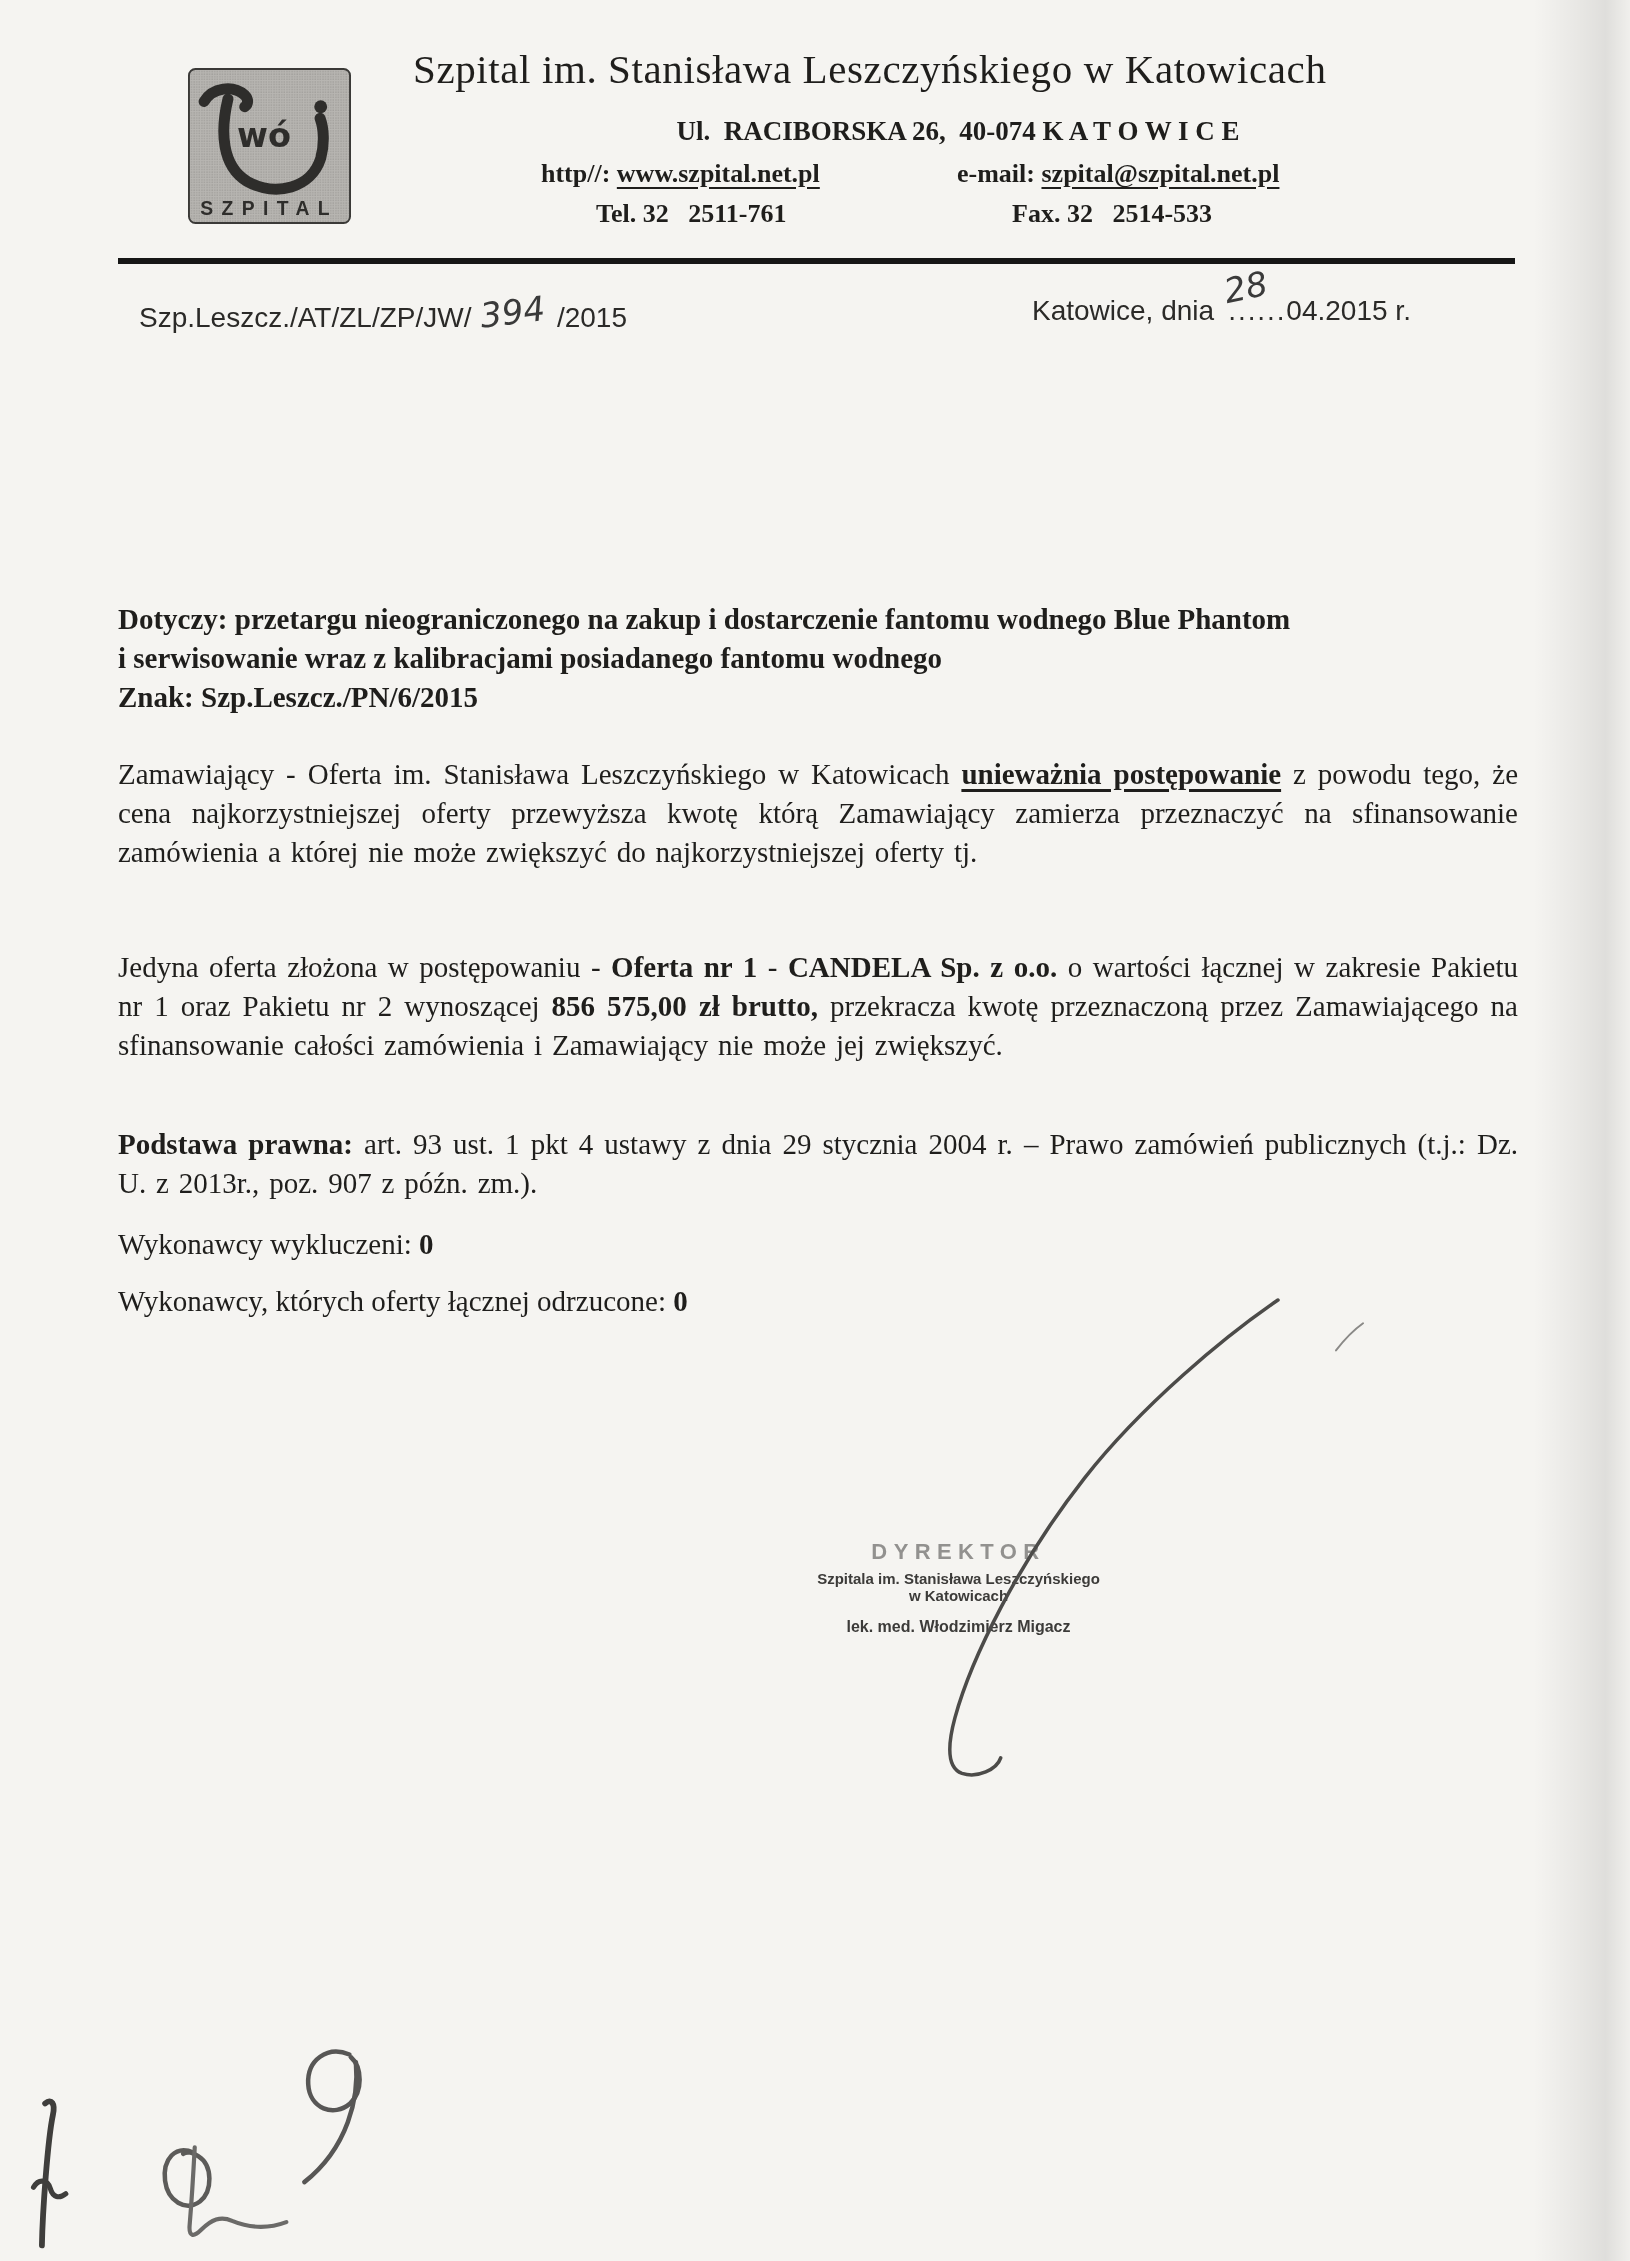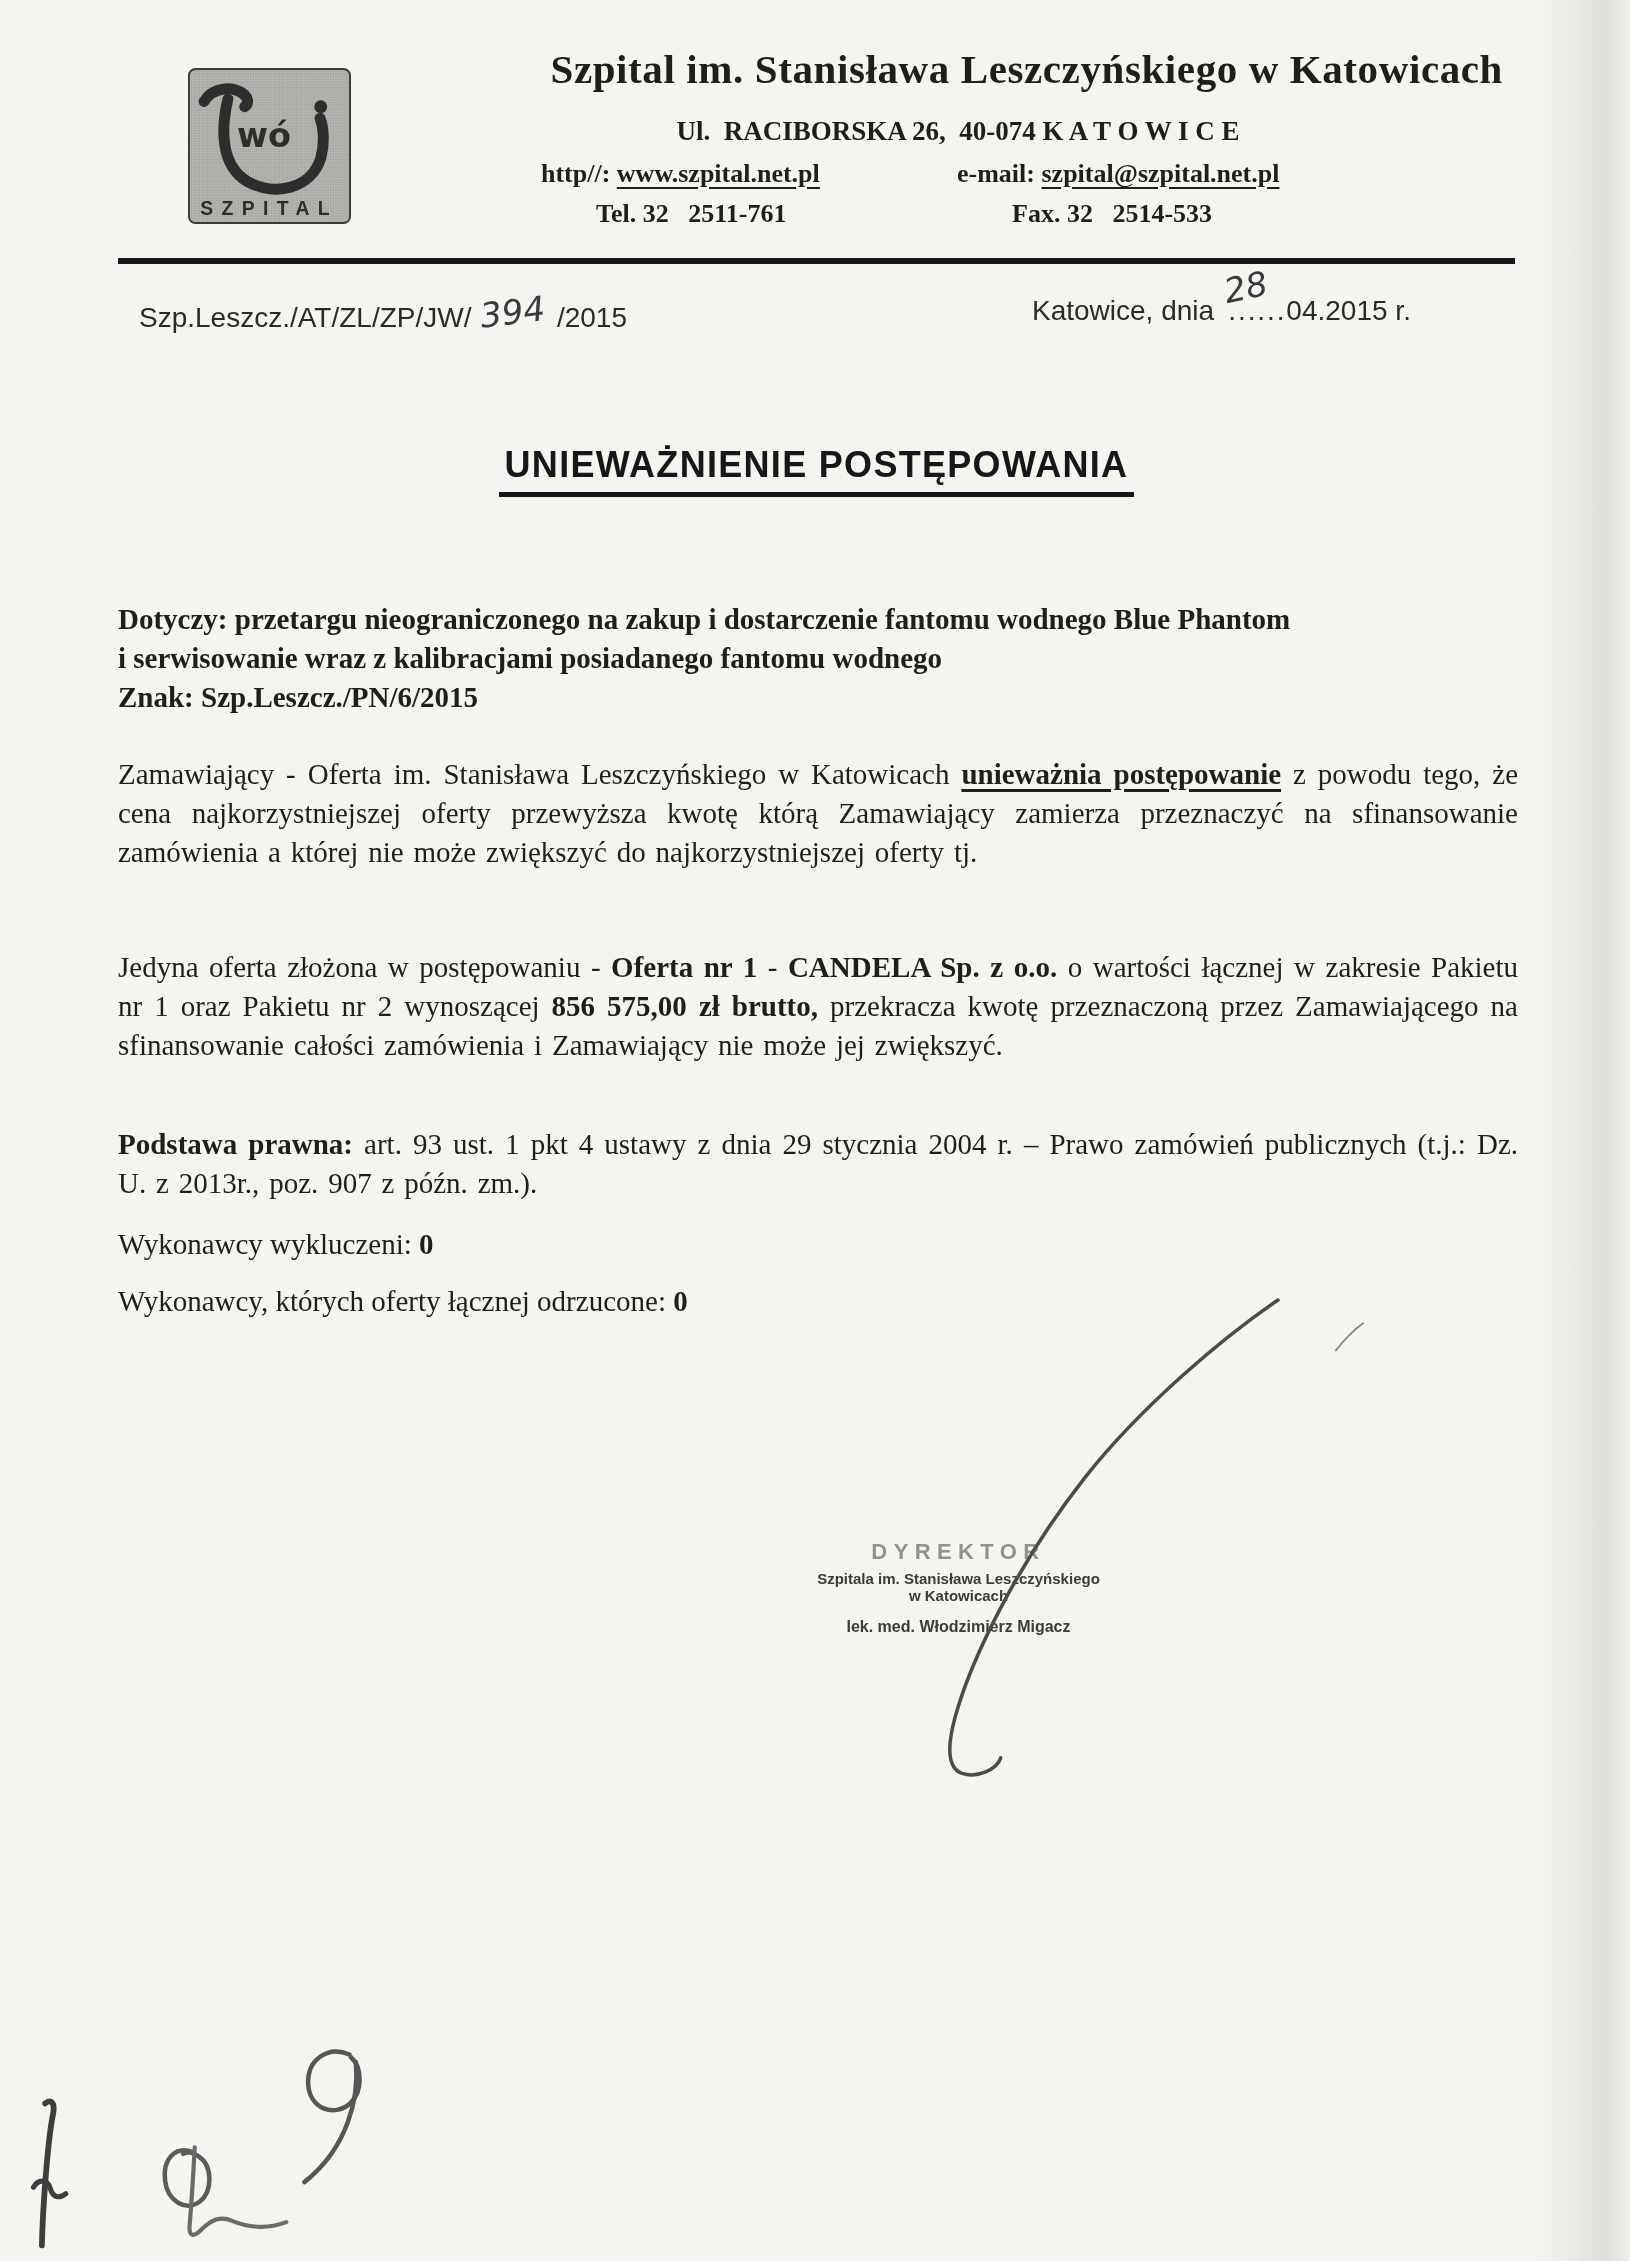--- a/index.html
+++ b/index.html
@@ -14,21 +14,21 @@
   .edge-shadow{
     position:absolute;top:0;right:0;width:97px;height:100%;
     background:linear-gradient(to right, rgba(0,0,0,0) 0%, rgba(0,0,0,0.05) 45%, rgba(0,0,0,0.09) 75%, rgba(0,0,0,0.02) 100%);
     pointer-events:none;
   }
   
   .logo-svg{position:absolute;left:188px;top:68px;}
   .header-text{position:absolute;left:413px;top:45px;width:1090px;height:206px;}
   .hospital-name{
     position:absolute;left:0;top:0;width:100%;
-    text-align:right;font-size:41px;font-weight:bold;letter-spacing:0.6px;
+    text-align:left;font-size:41px;font-weight:normal;letter-spacing:0.6px;
   }
   .address-line{
     position:absolute;left:0;top:71px;width:100%;
     text-align:center;font-size:27px;font-weight:bold;
   }
   .contact-www{position:absolute;left:128px;top:114px;font-size:26px;font-weight:bold;}
   .contact-email{position:absolute;left:544px;top:114px;font-size:26px;font-weight:bold;}
   .contact-tel{position:absolute;left:183px;top:154px;font-size:26px;font-weight:bold;}
   .contact-fax{position:absolute;left:599px;top:154px;font-size:26px;font-weight:bold;}
   .u-link{text-decoration:underline;text-decoration-thickness:1.9px;text-underline-offset:4.5px;}
@@ -109,23 +109,20 @@
     <div class="contact-fax">Fax. 32&nbsp;&nbsp; 2514-533</div>
   </div>
 
   <div class="header-rule"></div>
 
   <div class="ref-row">
     <div class="ref-left"><span>Szp.Leszcz./AT/ZL/ZP/JW/</span><span class="hw hw-refnum">394</span><span>/2015</span></div>
     <div class="ref-right"><span>Katowice, dnia </span><span class="date-blank"><span class="hw hw-day">28</span><span class="date-dots">......</span></span><span>04.2015 r.</span></div>
   </div>
 
-  <div class="doc-title-wrap">
-    <span class="doc-title">UNIEWAŻNIENIE POSTĘPOWANIA</span>
-  </div>
 
   <div class="para dotyczy">
     <div>Dotyczy: przetargu nieograniczonego na zakup i dostarczenie fantomu wodnego Blue Phantom</div>
     <div>i serwisowanie wraz z kalibracjami posiadanego fantomu wodnego</div>
     <div>Znak: Szp.Leszcz./PN/6/2015</div>
   </div>
 
   <div class="para justified p1"><span>Zamawiający - Oferta im. Stanisława Leszczyńskiego w Katowicach </span><span class="bu">unieważnia postępowanie</span><span> z powodu tego, że cena najkorzystniejszej oferty przewyższa kwotę którą Zamawiający zamierza przeznaczyć na sfinansowanie zamówienia a której nie może zwiększyć do najkorzystniejszej oferty tj.</span></div>
 
   <div class="para justified p2"><span>Jedyna oferta złożona w postępowaniu - </span><b>Oferta nr 1</b><span>  - </span><b>CANDELA Sp. z o.o.</b><span>  o wartości łącznej w zakresie Pakietu nr 1 oraz Pakietu nr 2 wynoszącej </span><b class="nw">856 575,00 zł brutto,</b><span> przekracza kwotę przeznaczoną przez Zamawiającego na sfinansowanie całości zamówienia i Zamawiający nie może jej zwiększyć.</span></div>

